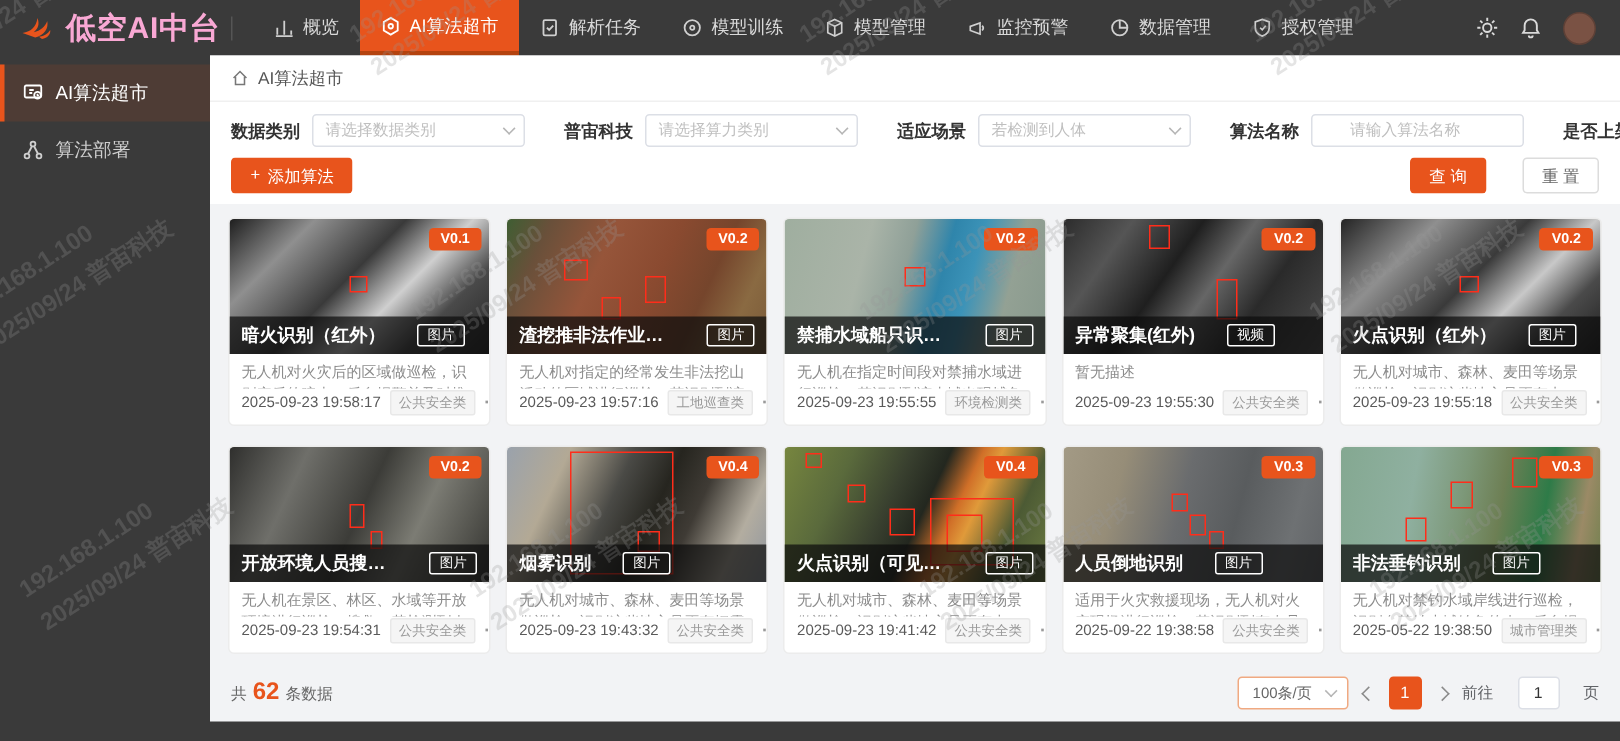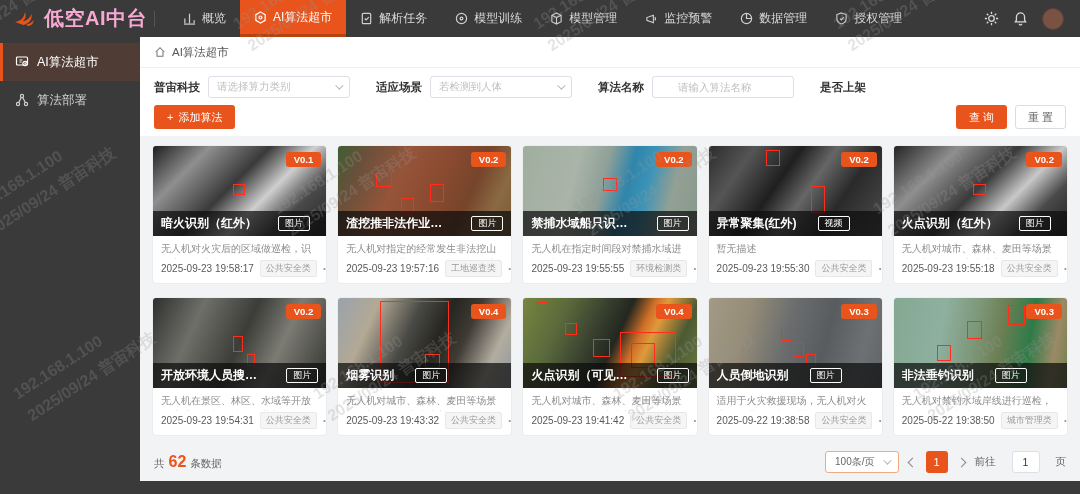--- a/index.html
+++ b/index.html
@@ -39,21 +39,21 @@
   .field { display:flex; align-items:center; gap:8px; }
   .field-label { font-size:11.5px; color:#333; font-weight:bold; white-space:nowrap; }
   .sel { width:142px; height:22px; border:1px solid #dcdfe6; border-radius:3px; display:flex; align-items:center; padding:0 8px; cursor:pointer; background:#fff; }
   .sel .ph { flex:1; font-size:10.5px; color:#bfbfbf; white-space:nowrap; overflow:hidden; }
   .chev { width:6px; height:6px; border-right:1px solid #b5b5b5; border-bottom:1px solid #b5b5b5; transform:rotate(45deg) translateY(-2px); }
   .txt-input { width:142px; height:22px; border:1px solid #dcdfe6; border-radius:3px; padding:0 25px; font-size:10.5px; color:#333; font-family:inherit; }
   .txt-input::placeholder { color:#bfbfbf; }
   .btn-row { display:flex; align-items:center; margin-top:7px; }
   .btn { height:24px; border-radius:3px; font-size:11px; display:inline-flex; align-items:center; justify-content:center; padding:0 12px; cursor:pointer; border:1px solid transparent; font-family:inherit; }
   .btn-orange { background:#E8541C; color:#fff; }
-  .btn-plain { background:#fff; color:#666; border:1px solid #dcdcdc; margin-left:8px; }
+  .btn-plain { background:#fff; color:#666; border:1px solid #dcdcdc; margin-left:24px; }
   .spacer { flex:1; }
 
   
   .cards { flex:0 0 auto; padding:9px 12px 7px; display:grid; grid-template-columns:repeat(5,1fr); gap:13px 10px; }
   .card { background:#fff; border:1px solid #ececec; border-radius:4px; overflow:hidden; display:flex; flex-direction:column; height:139px; cursor:pointer; }
   .thumb { height:90px; position:relative; flex:0 0 90px; }
   .ver { position:absolute; top:6px; right:5px; background:#E8541C; color:#fff; font-size:9.5px; font-weight:bold; padding:2px 8px; border-radius:3px; }
   .band { position:absolute; left:0; right:0; bottom:0; height:25px; background:rgba(12,12,12,.72); display:flex; align-items:center; gap:21px; padding:0 8px; }
   .ct { color:#fff; font-size:12px; font-weight:bold; white-space:nowrap; overflow:hidden; text-overflow:ellipsis; }
   .mb { border:1px solid #fff; color:#fff; font-size:9px; padding:0px 6px; border-radius:2px; line-height:13px; flex:0 0 auto; }
@@ -212,20 +212,27 @@
         <svg width="12" height="12" viewBox="0 0 14 14" fill="none" stroke-width="1.2">
             <path d="M2 7l5-5 5 5"></path>
             <path d="M3.5 6v6h7V6"></path>
           </svg>
         <span>AI算法超市</span>
       </div>
 
       <div class="filter-panel">
         <div class="filter-row">
           <div class="field">
+            <span class="field-label">数据类别</span>
+            <div class="sel">
+              <span class="ph">请选择数据类别</span>
+              <i class="chev"></i>
+            </div>
+          </div>
+          <div class="field">
             <span class="field-label">普宙科技</span>
             <div class="sel">
               <span class="ph">请选择算力类别</span>
               <i class="chev"></i>
             </div>
           </div>
           <div class="field">
             <span class="field-label">适应场景</span>
             <div class="sel">
               <span class="ph">若检测到人体</span>

